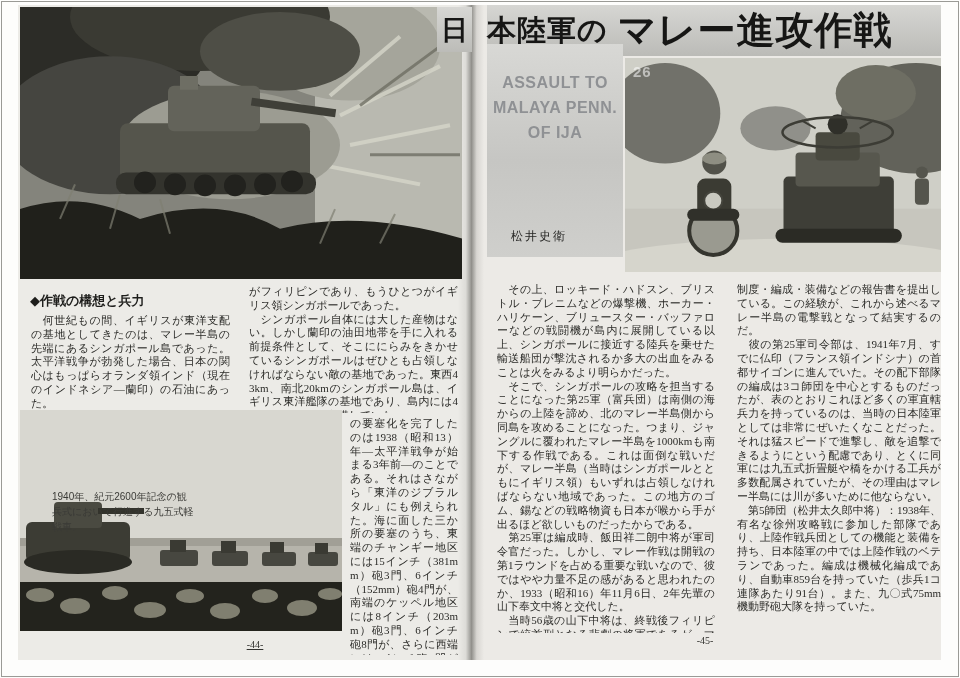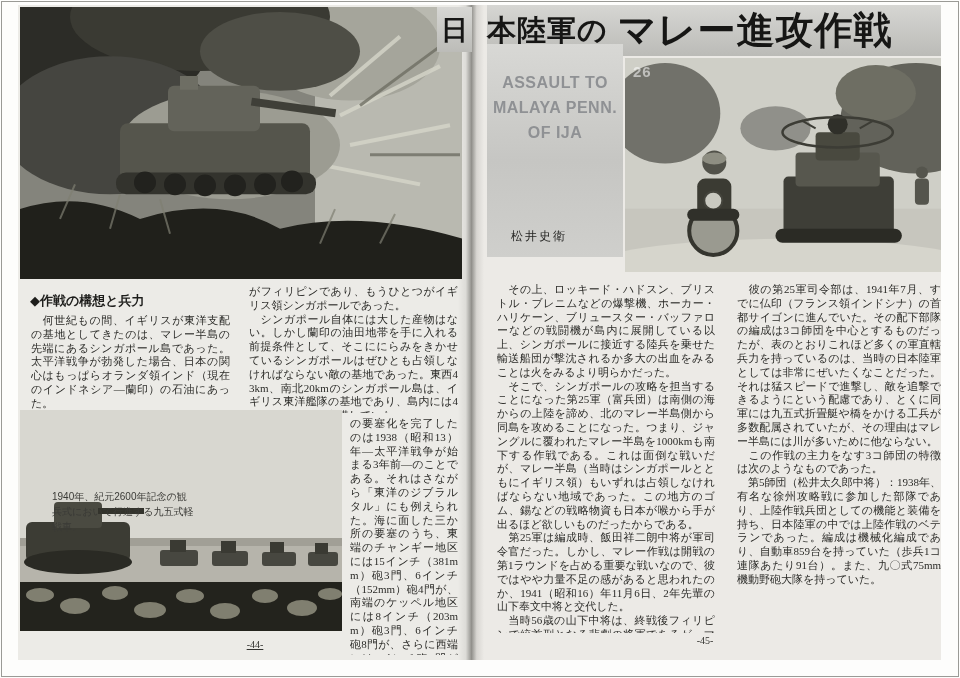--- a/index.html
+++ b/index.html
@@ -196,26 +196,26 @@
           <ellipse cx="282" cy="198" rx="15" ry="8"></ellipse>
         <ellipse cx="310" cy="184" rx="12" ry="6"></ellipse>
       </g>
     </svg>
   </div>
   <div class="caption">1940年、紀元2600年記念の観兵式において行進する九五式軽戦車。</div>
 
   <div class="col col3">
       <p>　その上、ロッキード・ハドスン、ブリストル・ブレニムなどの爆撃機、ホーカー・ハリケーン、ブリュースター・バッファローなどの戦闘機が島内に展開している以上、シンガポールに接近する陸兵を乗せた輸送船団が撃沈されるか多大の出血をみることは火をみるより明らかだった。</p>
       <p>　そこで、シンガポールの攻略を担当することになった第25軍（富兵団）は南側の海からの上陸を諦め、北のマレー半島側から同島を攻めることになった。つまり、ジャングルに覆われたマレー半島を1000kmも南下する作戦である。これは面倒な戦いだが、マレー半島（当時はシンガポールとともにイギリス領）もいずれは占領しなければならない地域であった。この地方のゴム、錫などの戦略物資も日本が喉から手が出るほど欲しいものだったからである。</p>
-      <p>　第25軍は編成時、飯田祥二朗中将が軍司令官だった。しかし、マレー作戦は開戦の第1ラウンドを占める重要な戦いなので、彼ではやや力量不足の感があると思われたのか、1941（昭和16）年11月6日、2年先輩の山下奉文中将と交代した。</p>
+      <p>　第25軍は編成時、飯田祥二朗中将が軍司令官だった。しかし、マレー作戦は開戦の第1ラウンドを占める重要な戦いなので、彼ではやや力量不足の感があると思われたのか、1933（昭和16）年11月6日、2年先輩の山下奉文中将と交代した。</p>
       <p>　当時56歳の山下中将は、終戦後フィリピンで絞首刑となる悲劇の将軍であるが、マレー作戦の猛将ぶりに対して「マレーの虎―ハリマオ」と呼ばれることになる。</p>
     </div>
   <div class="col col4">
+      <p>制度・編成・装備などの報告書を提出している。この経験が、これから述べるマレー半島の電撃戦となって結実するのだ。</p>
       <p>　彼の第25軍司令部は、1941年7月、すでに仏印（フランス領インドシナ）の首都サイゴンに進んでいた。その配下部隊の編成は3コ師団を中心とするものだったが、表のとおりこれほど多くの軍直轄兵力を持っているのは、当時の日本陸軍としては非常にぜいたくなことだった。それは猛スピードで進撃し、敵を追撃できるようにという配慮であり、とくに同軍には九五式折畳艇や橋をかける工兵が多数配属されていたが、その理由はマレー半島には川が多いために他ならない。</p>
-      <p>　この作戦の主力をなす3コ師団の特徴は次のようなものであった。</p>
       <p>　第5師団（松井太久郎中将）：1938年、有名な徐州攻略戦に参加した部隊であり、上陸作戦兵団としての機能と装備を持ち、日本陸軍の中では上陸作戦のベテランであった。編成は機械化編成であり、自動車859台を持っていた（歩兵1コ連隊あたり91台）。また、九〇式75mm機動野砲大隊を持っていた。</p>
     </div>
 
   <div class="pgnum pg44">-44-</div>
   <div class="pgnum pg45">-45-</div>
 
   <div class="frame"></div>
 </div>
 
 </body></html>

